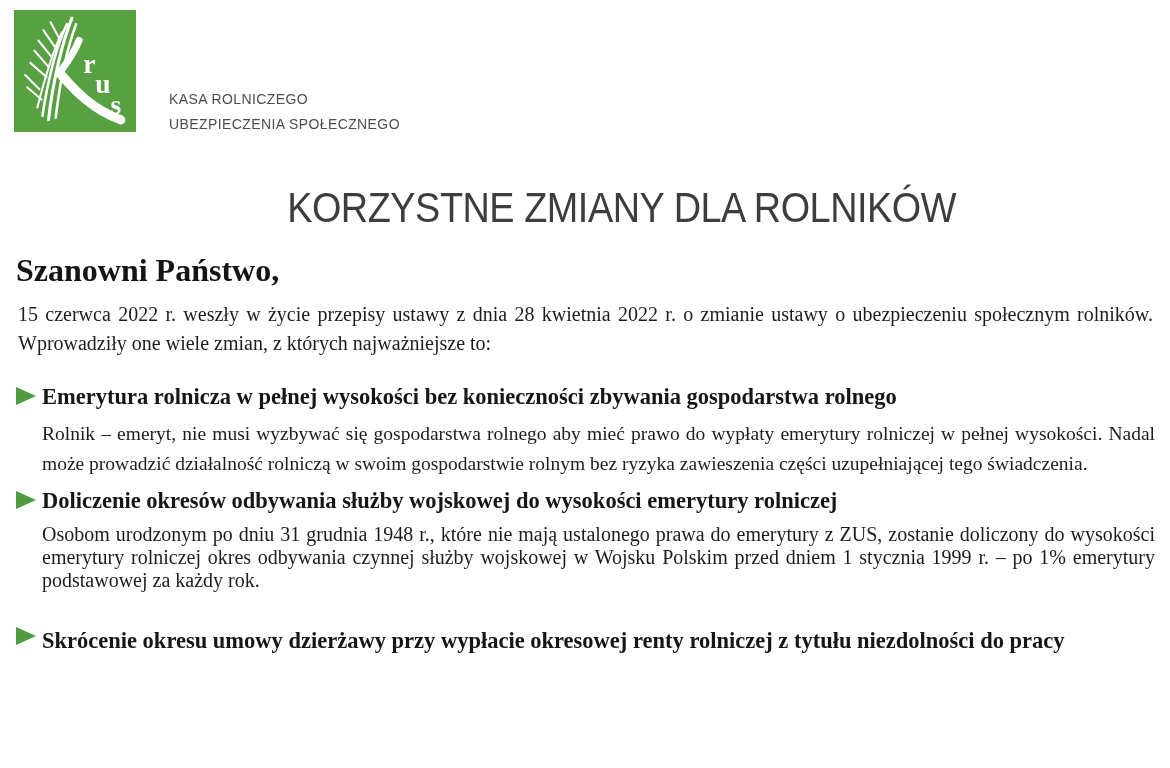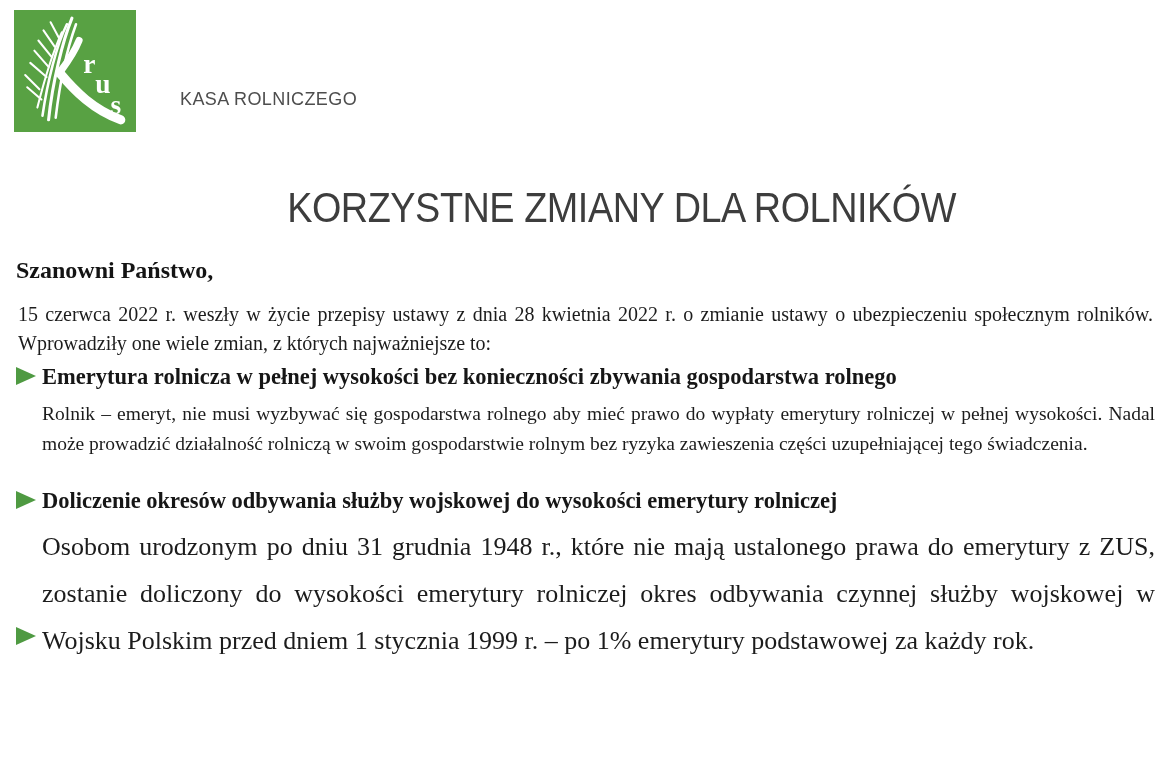--- a/index.html
+++ b/index.html
@@ -16,24 +16,24 @@
   
   .logo {
     position: absolute;
     left: 14px;
     top: 10px;
     width: 122px;
     height: 122px;
   }
   .org-name {
     position: absolute;
-    left: 180px;
+    left: 169px;
     top: 87px;
     font-family: "Liberation Sans", sans-serif;
-    font-size: 18px;
+    font-size: 14px;
     line-height: 25px;
     letter-spacing: 0.4px;
     color: #4d4d4d;
   }
 
   
   .title-wrap {
     position: absolute;
     left: 0;
     top: 184px;
@@ -53,21 +53,21 @@
     transform-origin: center;
     white-space: nowrap;
   }
 
   
   .greeting {
     position: absolute;
     left: 16px;
     top: 252px;
     margin: 0;
-    font-size: 24px;
+    font-size: 32px;
     line-height: 36px;
     font-weight: bold;
     color: #141414;
   }
   .intro {
     position: absolute;
     left: 16px;
     right: 15px;
     top: 298px;
     margin: 2px;
@@ -76,21 +76,21 @@
     text-align: justify;
   }
 
   
   .bullet {
     position: absolute;
     left: 16px;
     right: 15px;
     padding-left: 26px;
   }
-  .bullet-1 { top: 360px; }
+  .bullet-1 { top: 380px; }
   .bullet-2 { top: 484px; }
   .bullet-3 { top: 620px; }
   .marker {
     position: absolute;
     left: 0;
     top: 7px;
     width: 0;
     height: 0;
     border-left: 20px solid #4f9a42;
     border-top: 9px solid transparent;
@@ -104,21 +104,21 @@
     color: #161616;
   }
   .bullet-3 .b-heading { line-height: 42px; margin-bottom: 2px; }
   .b-body {
     margin: 0;
     font-size: 19.5px;
     line-height: 30px;
     text-align: justify;
     color: #1c1c1c;
   }
-  .bullet-2 .b-body { font-size: 26px; line-height: 47px; }
+  .bullet-2 .b-body { font-size: 20px; line-height: 23px; }
   .bullet-3 .b-body { line-height: 29px; }
 </style>
 </head>
 <body>
 
 <div class="page">
 
   <div class="logo">
     <svg viewBox="0 0 120 120" width="122" height="122">
       <rect x="0" y="0" width="120" height="120" fill="#58a143"></rect>
@@ -140,20 +140,21 @@
         <path d="M45,62 C60,80 78,98 105,108" stroke="#ffffff" stroke-width="9" fill="none" stroke-linecap="round"></path>
         <text x="68" y="62" font-family="Liberation Serif, serif" font-weight="bold" font-size="27">r</text>
         <text x="80" y="82" font-family="Liberation Serif, serif" font-weight="bold" font-size="27">u</text>
         <text x="95" y="102" font-family="Liberation Serif, serif" font-weight="bold" font-size="27">s</text>
       </g>
     </svg>
   </div>
 
   <div class="org-name">
     <div>KASA ROLNICZEGO</div>
+    <div>UBEZPIECZENIA SPOŁECZNEGO</div>
   </div>
 
   <div class="title-wrap">
     <h1 class="title">KORZYSTNE ZMIANY DLA ROLNIKÓW</h1>
   </div>
 
   <h2 class="greeting">Szanowni Państwo,</h2>
 
   <p class="intro">15 czerwca 2022 r. weszły w życie przepisy ustawy z dnia 28 kwietnia 2022 r. o zmianie ustawy o ubezpieczeniu społecznym rolników. Wprowadziły one wiele zmian, z których najważniejsze to:</p>
 
@@ -164,15 +165,16 @@
   </div>
 
   <div class="bullet bullet-2">
     <span class="marker"></span>
     <h3 class="b-heading">Doliczenie okresów odbywania służby wojskowej do wysokości emerytury rolniczej</h3>
     <p class="b-body">Osobom urodzonym po dniu 31 grudnia 1948 r., które nie mają ustalonego prawa do emerytury z ZUS, zostanie doliczony do wysokości emerytury rolniczej okres odbywania czynnej służby wojskowej w Wojsku Polskim przed dniem 1 stycznia 1999 r. – po 1% emerytury podstawowej za każdy rok.</p>
   </div>
 
   <div class="bullet bullet-3">
     <span class="marker"></span>
+    <h3 class="b-heading">Skrócenie okresu umowy dzierżawy przy wypłacie okresowej renty rolniczej z tytułu niezdolności do pracy</h3>
   </div>
 
 </div>
 
 </body></html>

